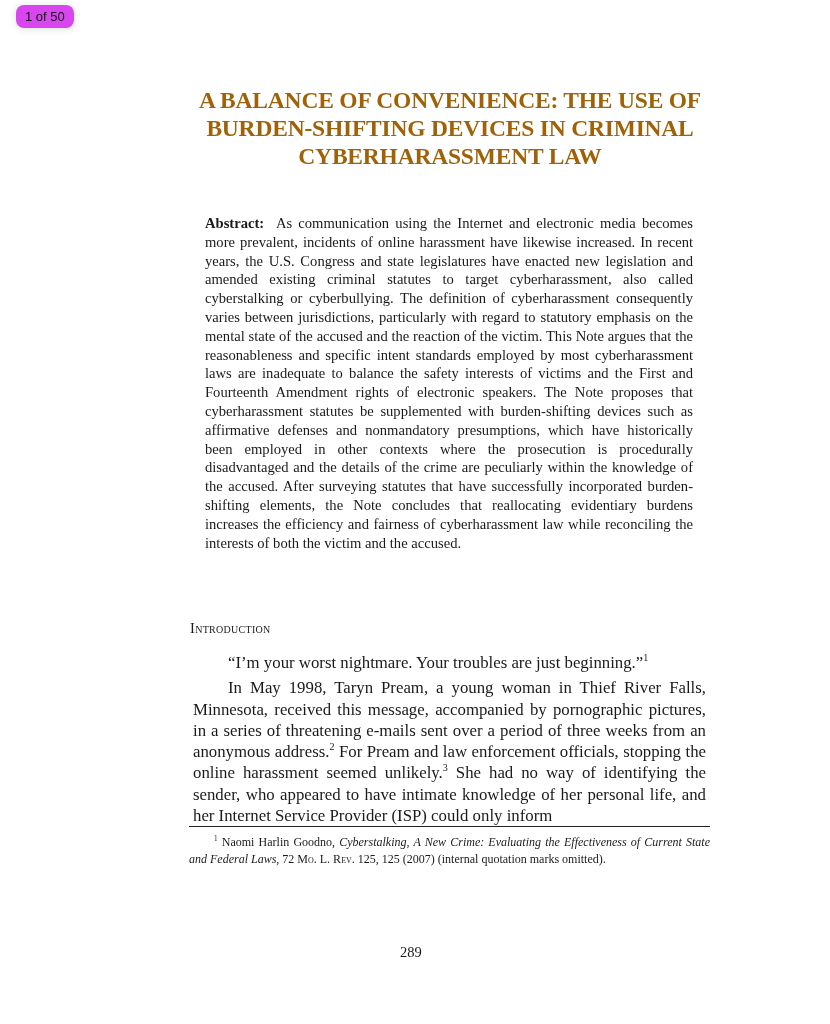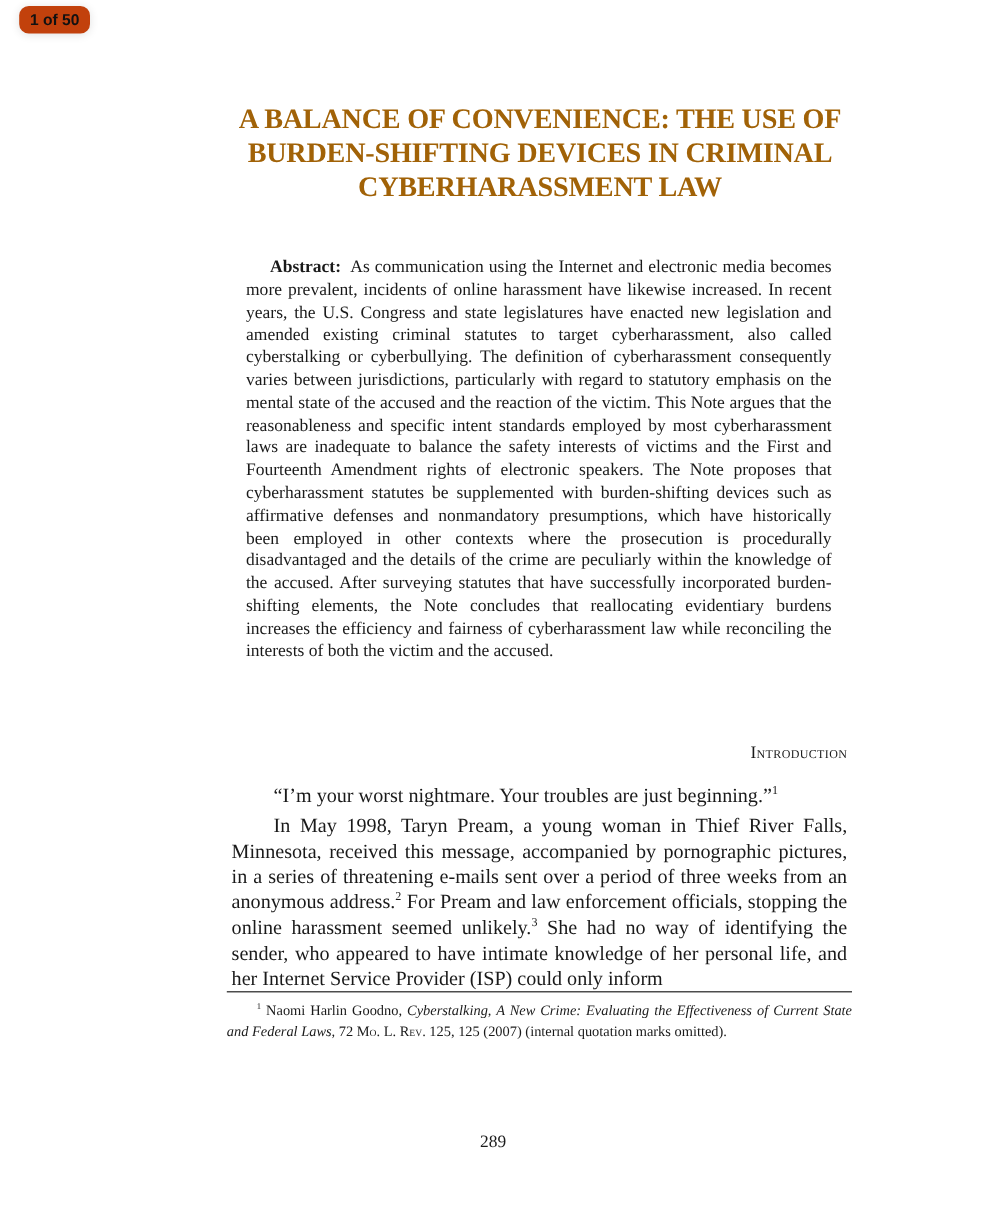--- a/index.html
+++ b/index.html
@@ -1,21 +1,21 @@
 <!DOCTYPE html>
 <html><head>
 <meta charset="utf-8">
 <style>
   html, body { margin:0; padding:0; background:#ffffff; }
   body { width:830px; height:1024px; position:relative; overflow:hidden; font-family:"Liberation Serif","DejaVu Serif",serif; color:#1a1a1a; }
-  .page-badge { position:absolute; left:16px; top:5px; padding:4px 9px; background:#c2410c; border-radius:8px; box-shadow:0 1px 8px rgba(0,0,0,0.12); font-family:"Liberation Sans","DejaVu Sans",sans-serif; font-weight:bold; font-size:13px; color:#111; }
+  .page-badge { position:absolute; left:16px; top:5px; padding:4px 9px; background:#d946ef; border-radius:8px; box-shadow:0 1px 8px rgba(0,0,0,0.12); font-family:"Liberation Sans","DejaVu Sans",sans-serif; font-weight:normal; font-size:13px; color:#111; }
   .title { position:absolute; left:190px; top:86px; width:520px; text-align:center; font-weight:bold; font-size:23.5px; line-height:28px; color:#a16207; letter-spacing:-0.2px; }
   .abstract { position:absolute; left:205px; top:214px; width:488px; font-size:14.6px; line-height:18.8px; text-align:justify; hyphens:manual; }
-  .abstract b { font-weight:bold;margin-left:20px; }
-  .heading { position:absolute; left:190px; top:620px; width:516px; text-align:right; font-size:14.5px; font-variant:small-caps; letter-spacing:0.3px; }
+  .abstract b { font-weight:bold; }
+  .heading { position:absolute; left:190px; top:620px; width:516px; text-align:left; font-size:14.5px; font-variant:small-caps; letter-spacing:0.3px; }
   .body-text { position:absolute; left:189px; top:648px; width:521px; font-size:16.8px; line-height:21.3px; text-align:justify; }
   .body-text p { margin:4px; text-indent:35px; }
   sup { font-size:0.6em; line-height:0; vertical-align:super; }
   .rule { position:absolute; left:189px; top:826px; width:521px; height:1px; background:#222; }
   .footnotes { position:absolute; left:189px; top:834px; width:521px; font-size:12px; line-height:17.2px; text-align:justify; }
   .footnotes p { margin:0; text-indent:25px; }
   .sc { font-variant:small-caps; }
   .page-num { position:absolute; left:400px; top:944px; width:100px; font-size:14.5px; }
 </style>
 </head>

